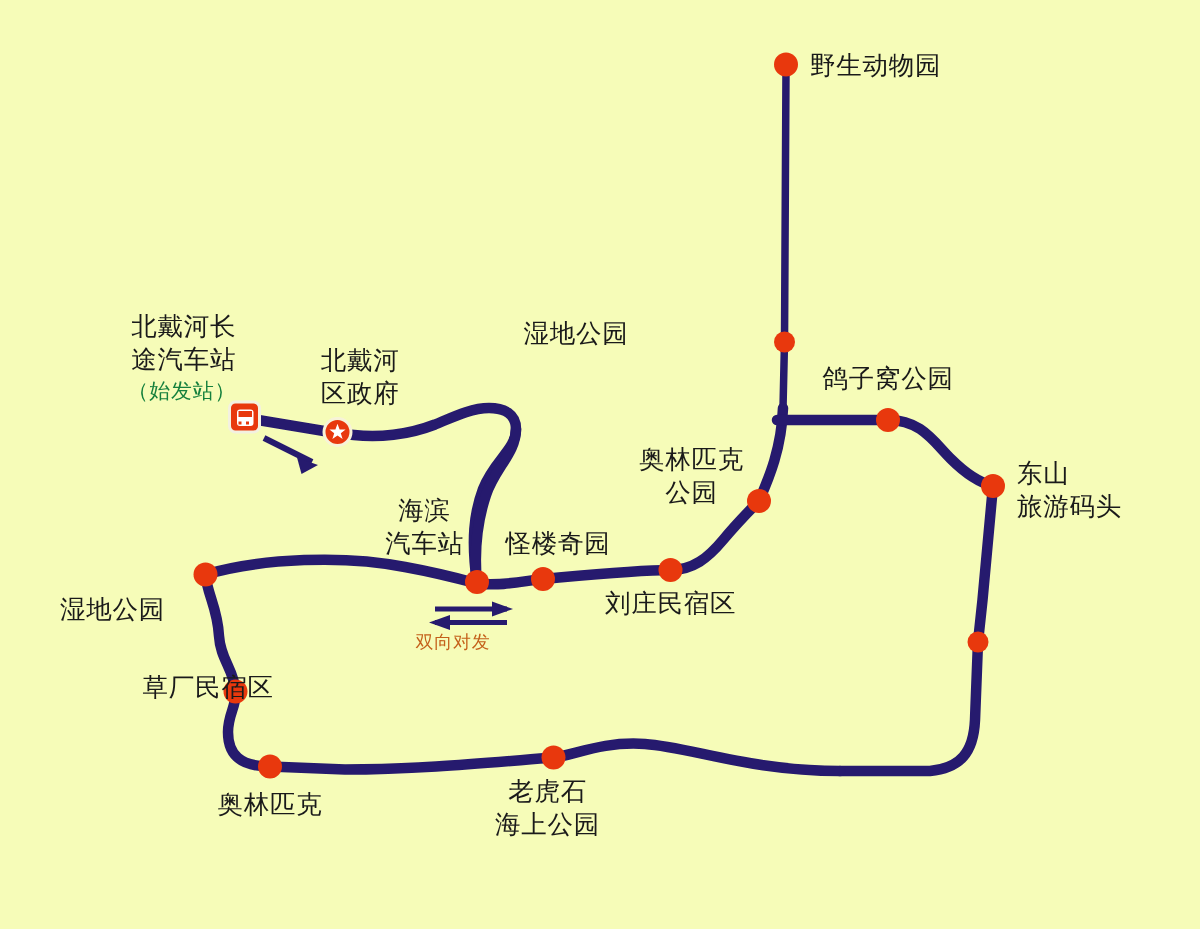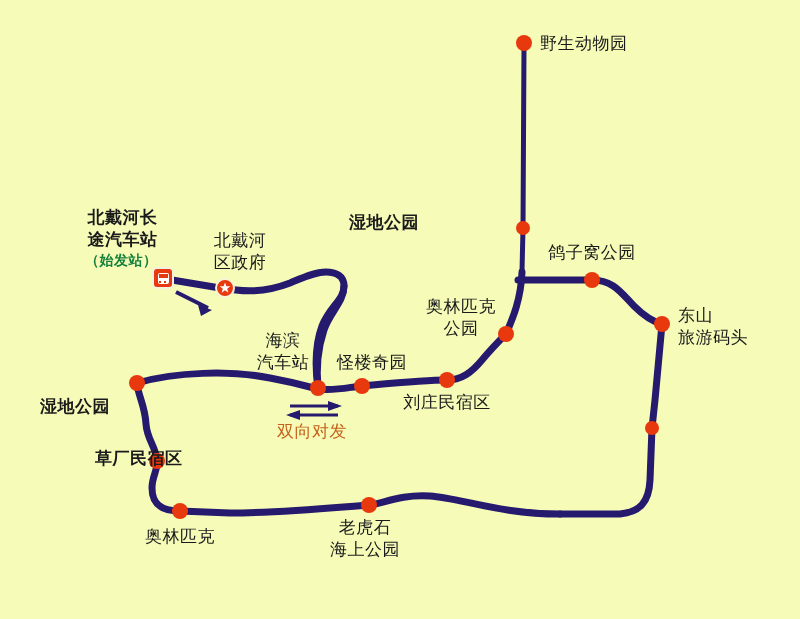--- a/index.html
+++ b/index.html
@@ -59,31 +59,31 @@
   .label {
     position: absolute;
     color: #1a1a1a;
     font-size: 17px;
     line-height: 22px;
     white-space: nowrap;
     font-weight: 500;
     letter-spacing: 0.5px;
   }
   .label.center { text-align: center; }
-  .label.right  { text-align: right; font-weight: bold; }
+  .label.right  { text-align: right; }
   .label-sub {
     color: #15803d;
     font-size: 14px;
     line-height: 18px;
     letter-spacing: 0.5px;
   }
   .bidir-label {
     position: absolute;
     color: #c4601a;
-    font-size: 17px;
+    font-size: 12px;
     letter-spacing: 0.5px;
     white-space: nowrap;
   }
   .marker {
     position: absolute;
     width: 22px;
     height: 22px;
   }
   .marker.bus {
     background: #e8380d;

